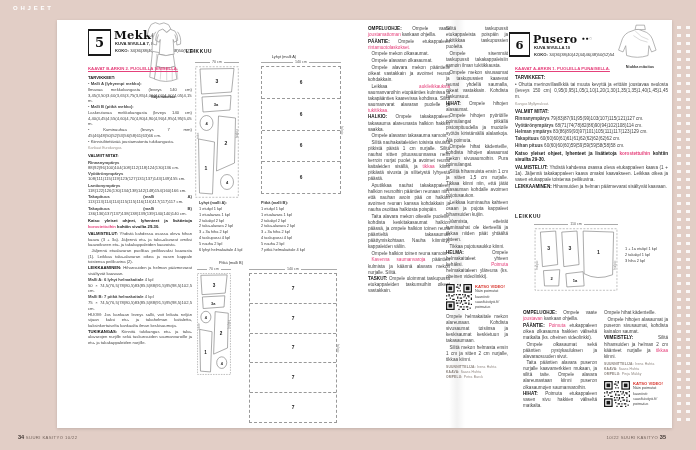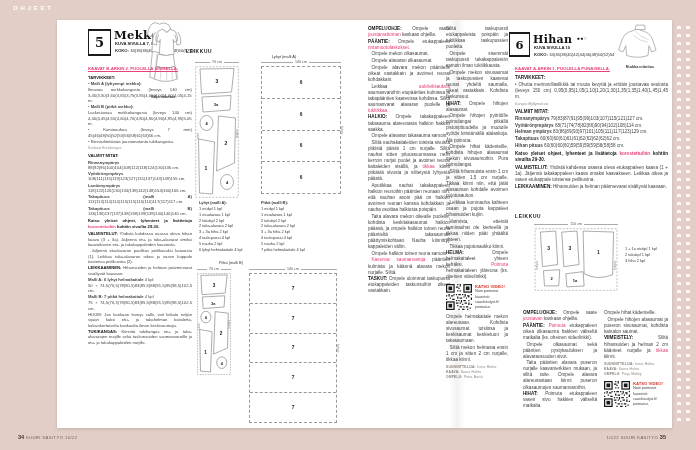--- a/index.html
+++ b/index.html
@@ -340,21 +340,21 @@
       </div>
     <div class="credits">
         <div class="credit"><b>SUUNNITTELIJA:</b> <span>Irena Huhta</span></div>
         <div class="credit"><b>KAAVA:</b> <span>Saara Huhta</span></div>
         <div class="credit"><b>OMPELU:</b> <span>Petra Barck</span></div>
       </div>
   </div>
 
   <div class="abs numbox" style="left:452px;top:12px;width:19px;height:21px;font-size:11.5px">6</div>
   <div class="abs" style="left:476px;top:9px">
-    <span class="title" style="font-size:11px">Hihan</span>
+    <span class="title" style="font-size:11px">Pusero</span>
     <span class="dots">●●</span><span class="dots open">○</span>
   </div>
   <div class="abs kuva" style="left:477px;top:25px">KUVA SIVULLA 10</div>
   <div class="abs koko" style="left:477px;top:31.5px"><b>KOKO:</b> 34(36)38(40)42(44)46(48)50(52)54</div>
 
   <svg class="abs" style="left:558px;top:3px" width="50" height="40" viewBox="0 0 56 44">
     <g stroke="#9a9a9a" stroke-width="0.8" fill="#fff" stroke-linejoin="round" stroke-linecap="round">
       <path d="M24 2 h9 l1 5 h-11 z"></path>
       <path d="M23 7 l-8 3 q-6 3 -8 11 l-3 9 5 2 3 -7 1 11 q12 4 24 0 l1 -11 3 7 5 -2 -3 -9 q-2 -8 -8 -11 l-8 -3 z"></path>
       <path d="M23 9 q6 7 14 9 M21 14 q7 6 15 7" fill="none" stroke-width="0.4"></path>

